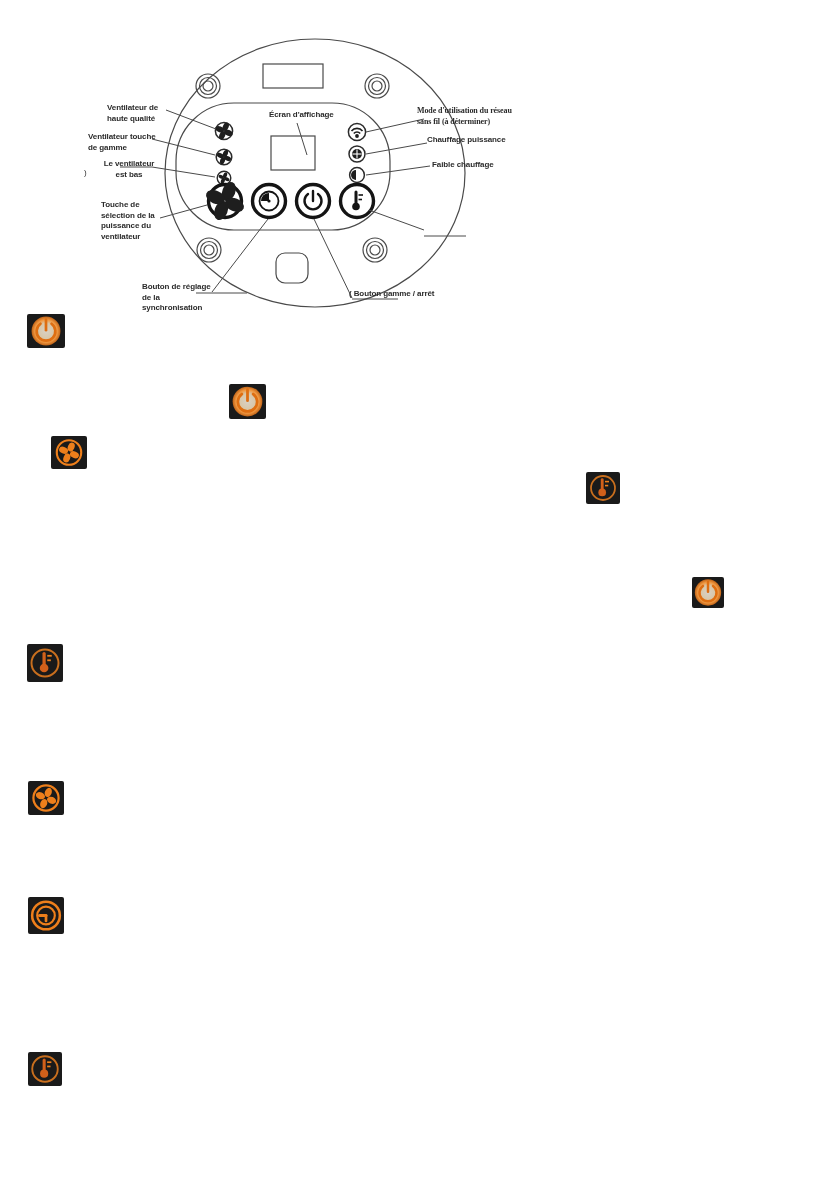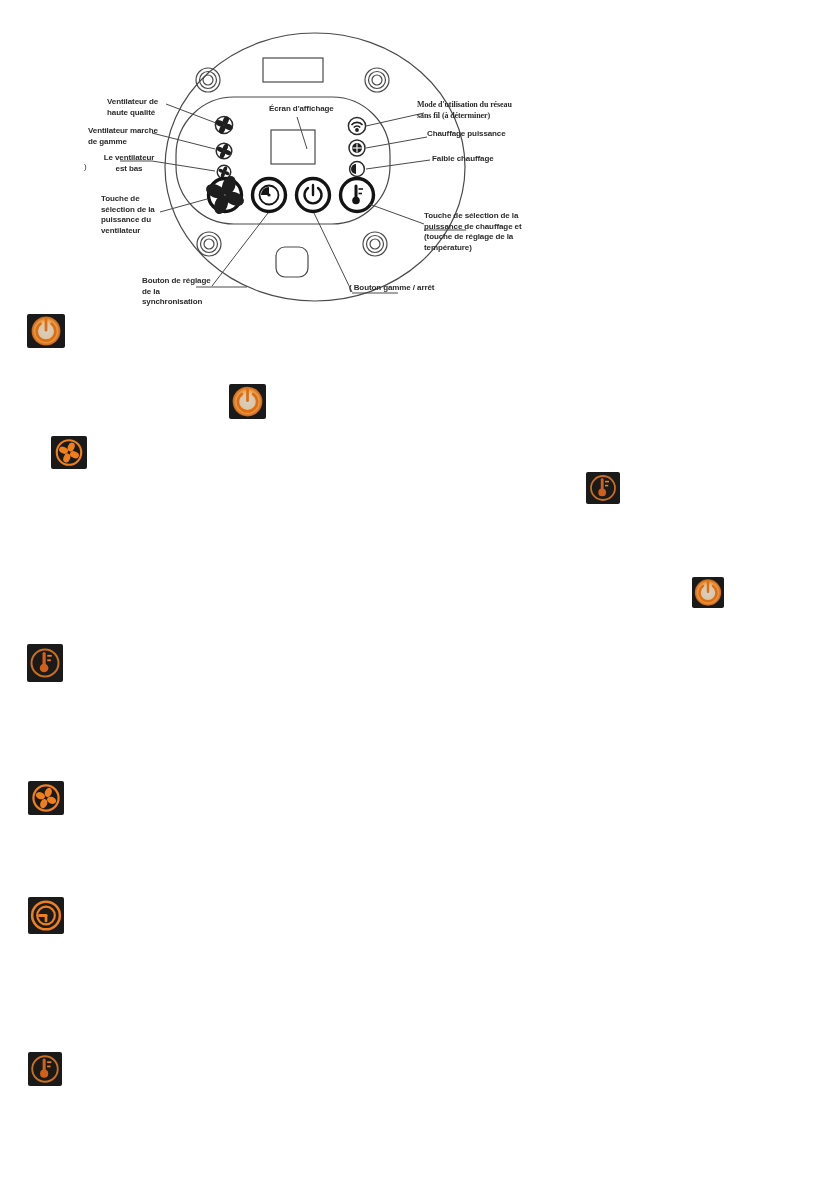--- a/index.html
+++ b/index.html
@@ -1,21 +1,21 @@
 <!DOCTYPE html>
 <html><head>
 <meta charset="utf-8">
 <style>
   html,body{margin:0;padding:0;}
   body{
     width:839px;height:1191px;position:relative;background:#ffffff;
     font-family:"Liberation Sans", sans-serif;overflow:hidden;
   }
   
-  #diagram{position:absolute;left:0;top:0;width:839px;height:330px;}
+  #diagram{position:absolute;left:0;top:6px;width:839px;height:330px;}
   #diagram svg{position:absolute;left:0;top:0;}
   .lbl{
     position:absolute;font-size:8px;font-weight:bold;color:#2b2b2b;
     line-height:10.6px;white-space:pre-line;letter-spacing:-0.1px;
   }
   .lbl-fan-high{left:107px;top:97px;width:70px;}
   .lbl-fan-mid{left:88px;top:126px;width:80px;}
   .lbl-fan-low{left:98px;top:153px;width:62px;text-align:center;}
   .lbl-stray{left:84px;top:162px;width:8px;font-weight:normal;}
   .lbl-fan-key{left:101px;top:194px;width:70px;}
@@ -136,38 +136,34 @@
       <line x1="424" y1="230" x2="466" y2="230"></line>
       <line x1="268" y1="213" x2="212" y2="286"></line>
       <line x1="196" y1="287" x2="247" y2="287"></line>
       <line x1="314" y1="213" x2="352" y2="292"></line>
       <line x1="352" y1="293" x2="398" y2="293"></line>
     </g>
   </svg>
 
   <div class="lbl lbl-fan-high">Ventilateur de
 haute qualité</div>
-  <div class="lbl lbl-fan-mid">Ventilateur marche
+  <div class="lbl lbl-fan-mid">Ventilateur touche
 de gamme</div>
   <div class="lbl lbl-fan-low">Le ventilateur
 est bas</div>
   <div class="lbl lbl-stray">)</div>
   <div class="lbl lbl-fan-key">Touche de
 sélection de la
 puissance du
 ventilateur</div>
   <div class="lbl lbl-display">Écran d'affichage</div>
   <div class="lbl lbl-wifi">Mode d'utilisation du réseau
 sans fil (à déterminer)</div>
   <div class="lbl lbl-heat-high">Chauffage puissance</div>
   <div class="lbl lbl-heat-low">Faible chauffage</div>
-  <div class="lbl lbl-heat-key">Touche de sélection de la
-puissance de chauffage et
-(touche de réglage de la
-température)</div>
   <div class="lbl lbl-timer-key">Bouton de réglage
 de la
 synchronisation</div>
   <div class="lbl lbl-power-btn">( Bouton gamme / arrêt</div>
 </div>
 
 <div id="icons">
     <div class="inline-icon" style="left: 27px; top: 314px; width: 38px; height: 34px;">
       <svg viewBox="0 0 40 40">
     <defs>

